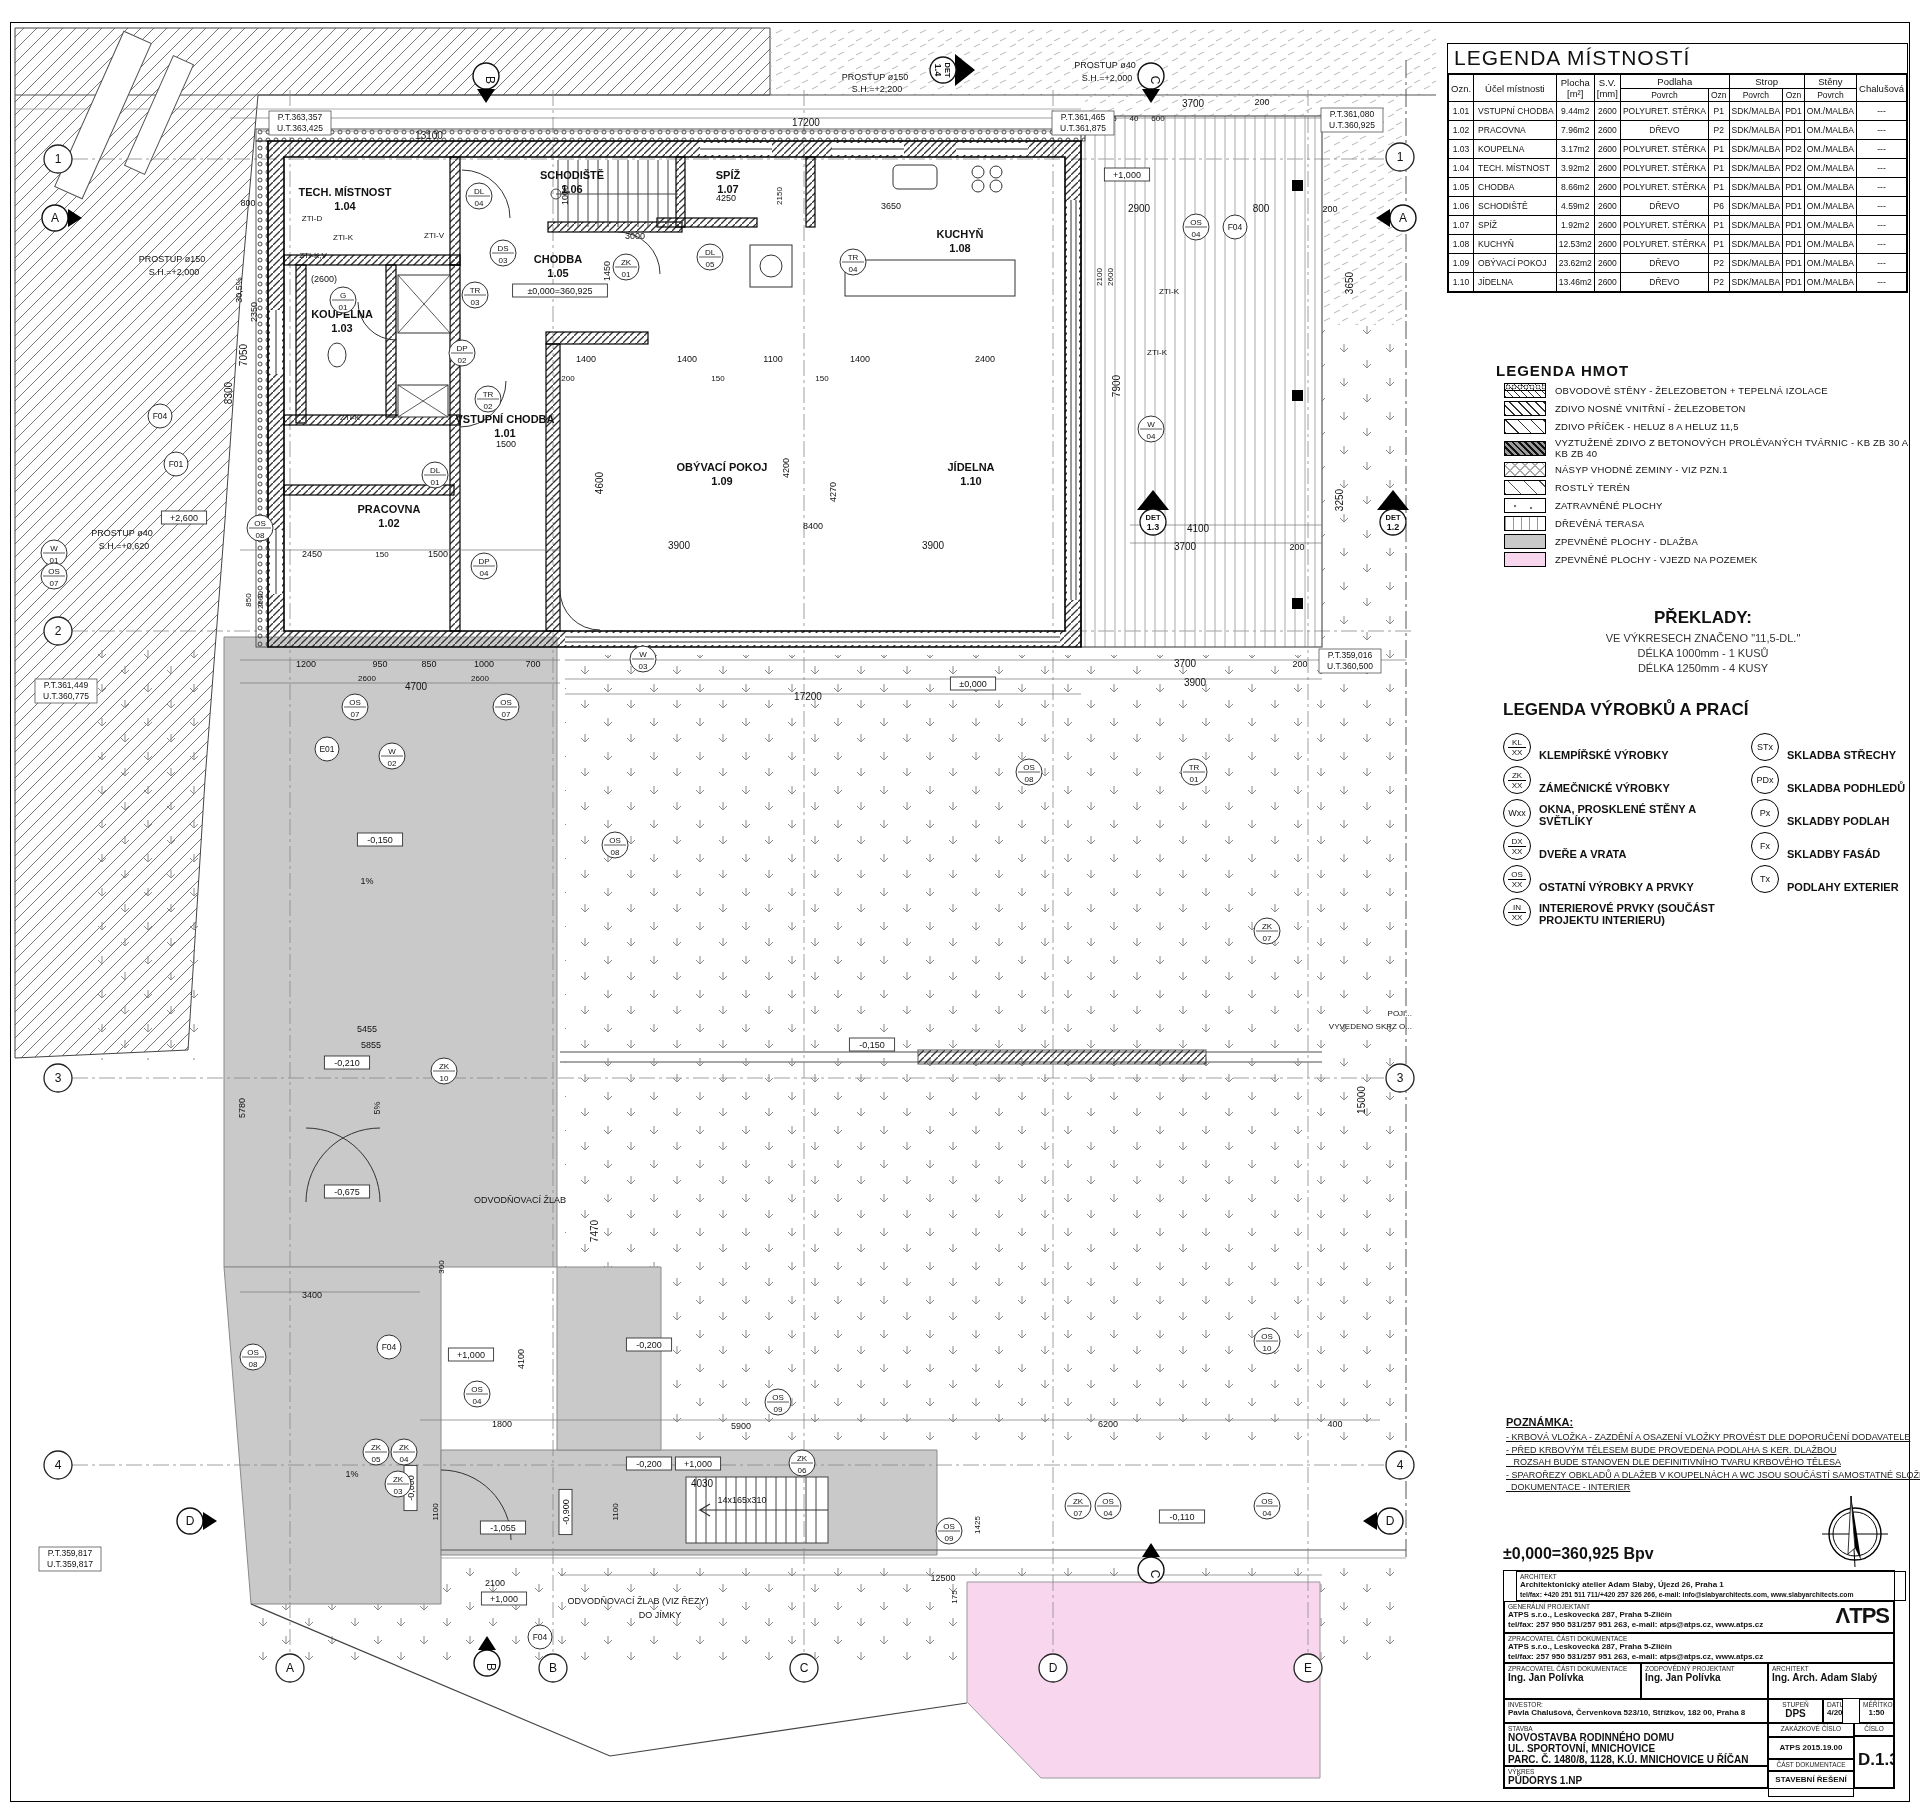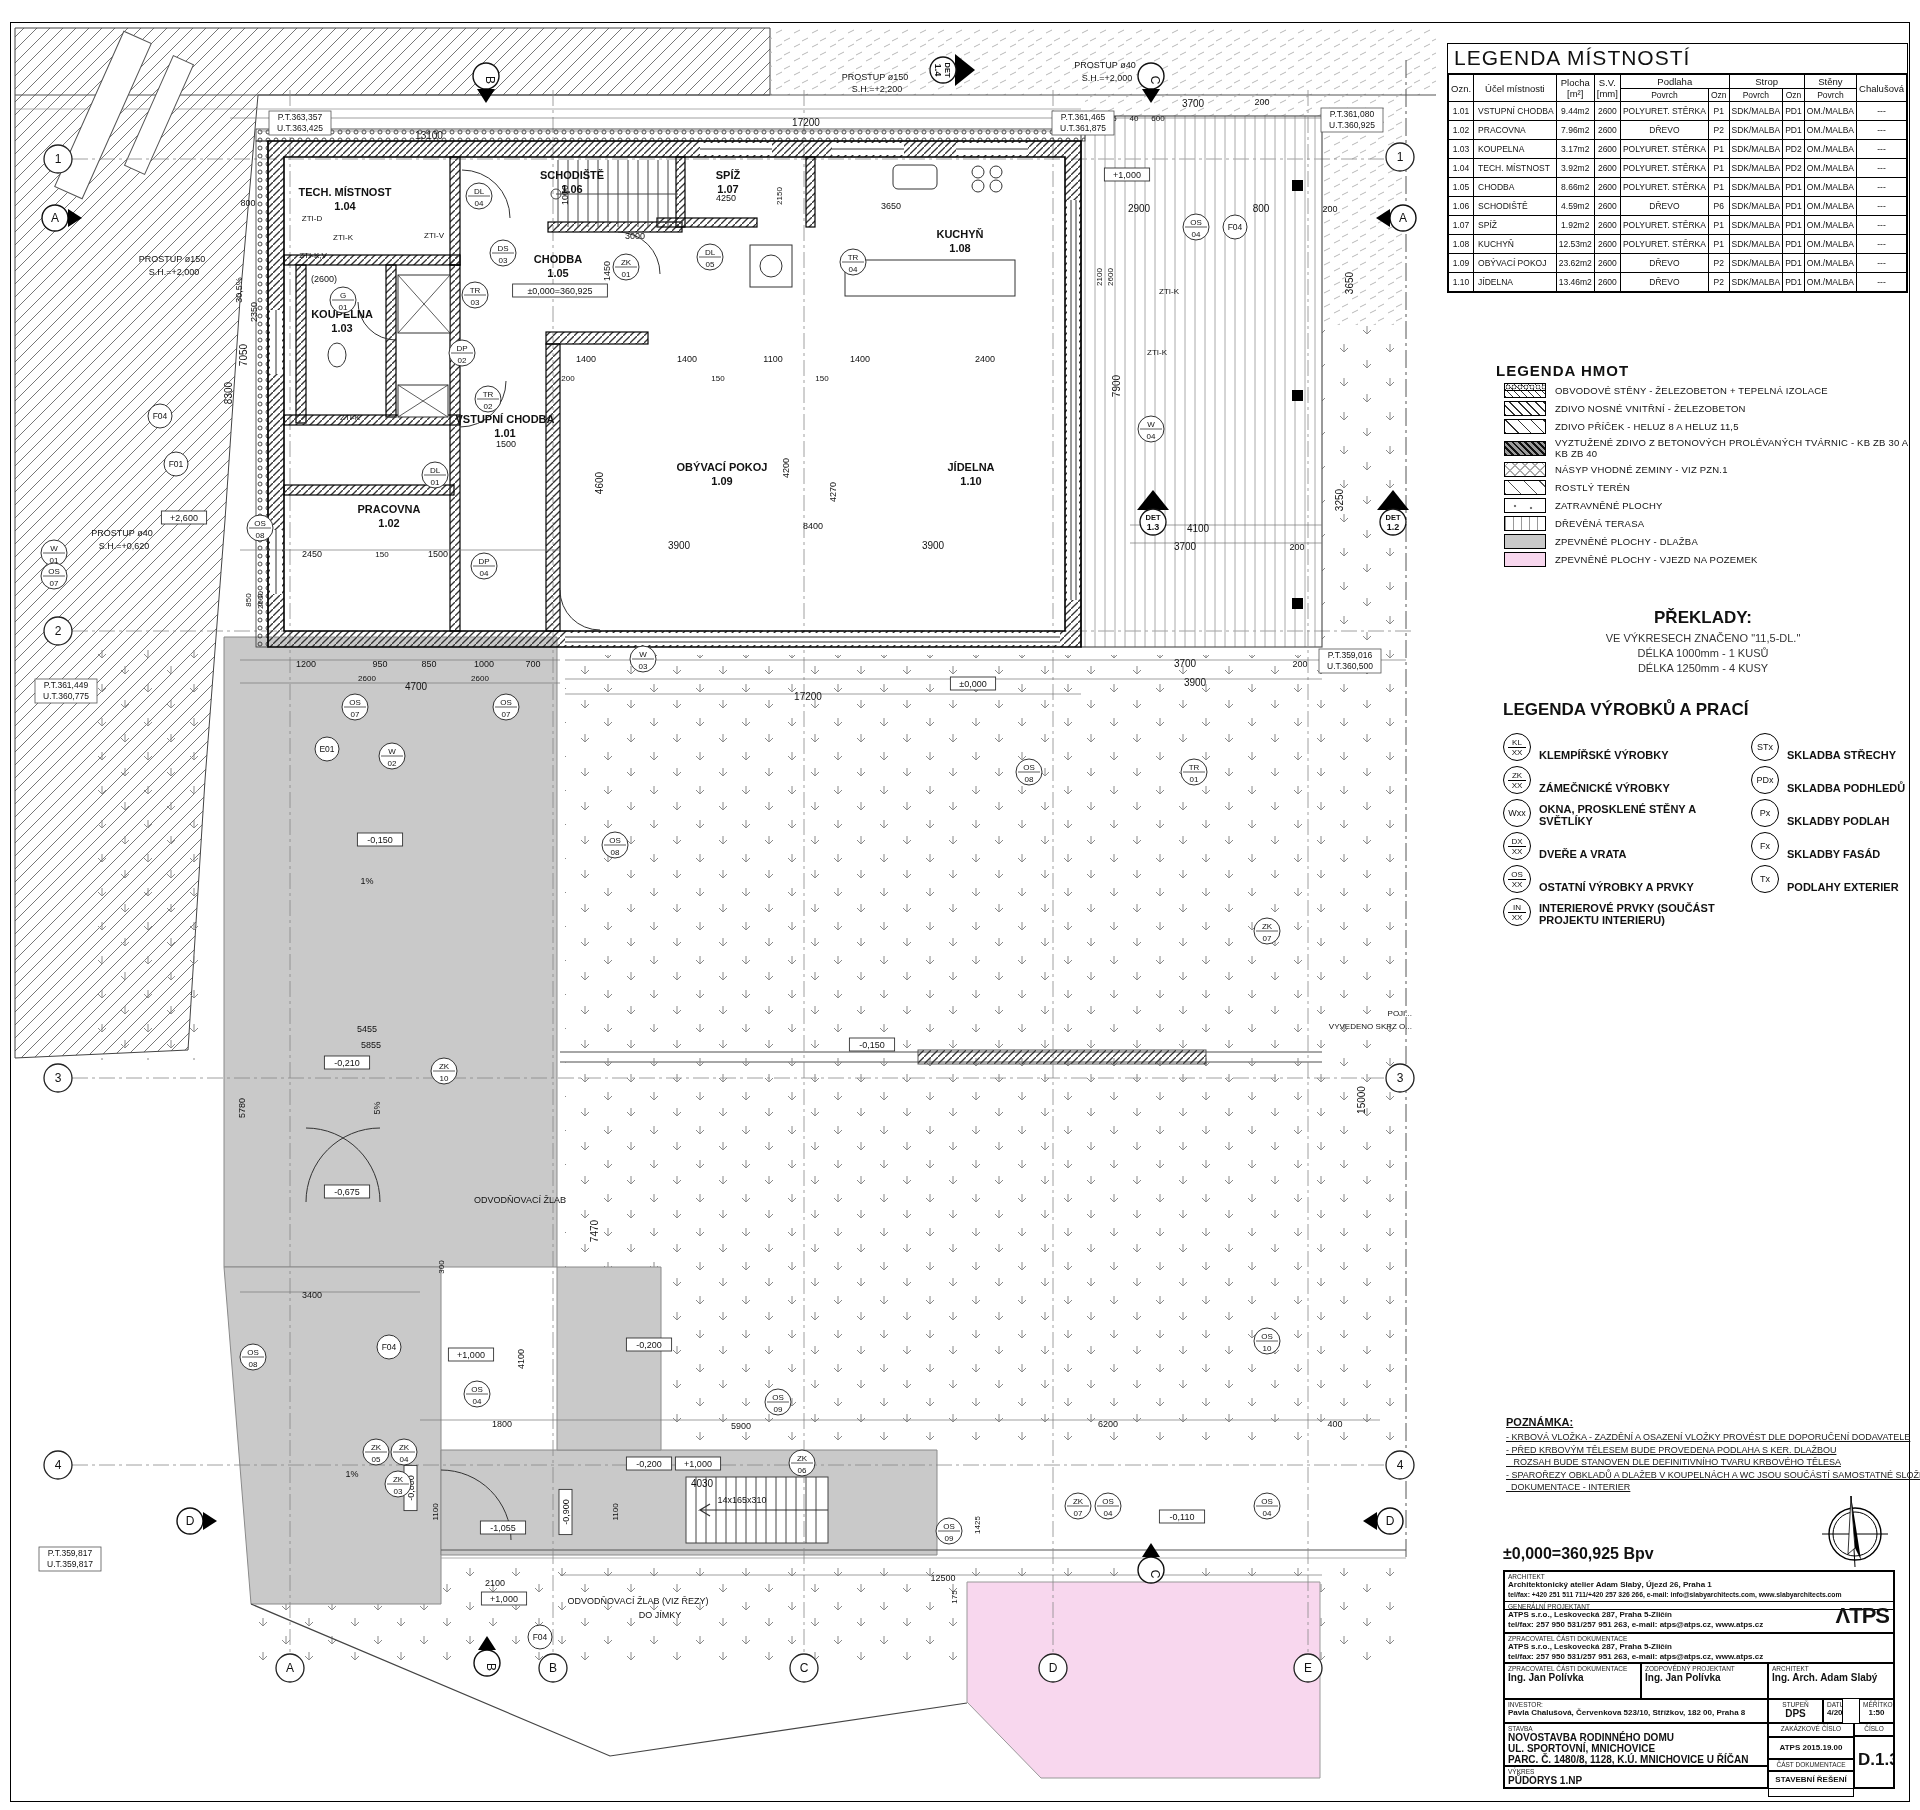--- a/index.html
+++ b/index.html
@@ -1014,21 +1014,21 @@
   <circle cx="37" cy="42" r="22" fill="none" stroke="#000" stroke-width="1"></circle>
   <line x1="4" y1="42" x2="70" y2="42" stroke="#000" stroke-width="1"></line>
   <line x1="37" y1="75" x2="33" y2="4" stroke="#000" stroke-width="1"></line>
   <polygon points="33,4 43,68 37,56" fill="#000"></polygon>
   <polygon points="33,4 30,62 37,56" fill="#fff" stroke="#000" stroke-width="0.8"></polygon>
 </svg>
 
 <div class="datum">±0,000=360,925 Bpv</div>
 
 <div class="tblock">
-  <div class="tb" style="left:0;top:0;width:390px;height:39px">
+  <div class="tb" style="left:12px;top:0;width:390px;height:30px">
     <div class="lab">ARCHITEKT</div>
     <div class="med">Architektonický atelier Adam Slabý, Újezd 26, Praha 1</div>
     <div class="med" style="font-size:6.8px">tel/fax: +420 251 511 711/+420 257 326 266, e-mail: info@slabyarchitects.com, www.slabyarchitects.com</div>
   </div>
   <div class="tb" style="left:0;top:30px;width:390px;height:32px">
     <div class="lab">GENERÁLNÍ PROJEKTANT</div>
     <div class="med">ATPS s.r.o., Leskovecká 287, Praha 5-Zličín</div>
     <div class="med">tel/fax: 257 950 531/257 951 263, e-mail: atps@atps.cz, www.atps.cz</div>
     <div class="logo"><span>ΛTPS</span><small>■■■■■■■■■■</small></div>
   </div>

